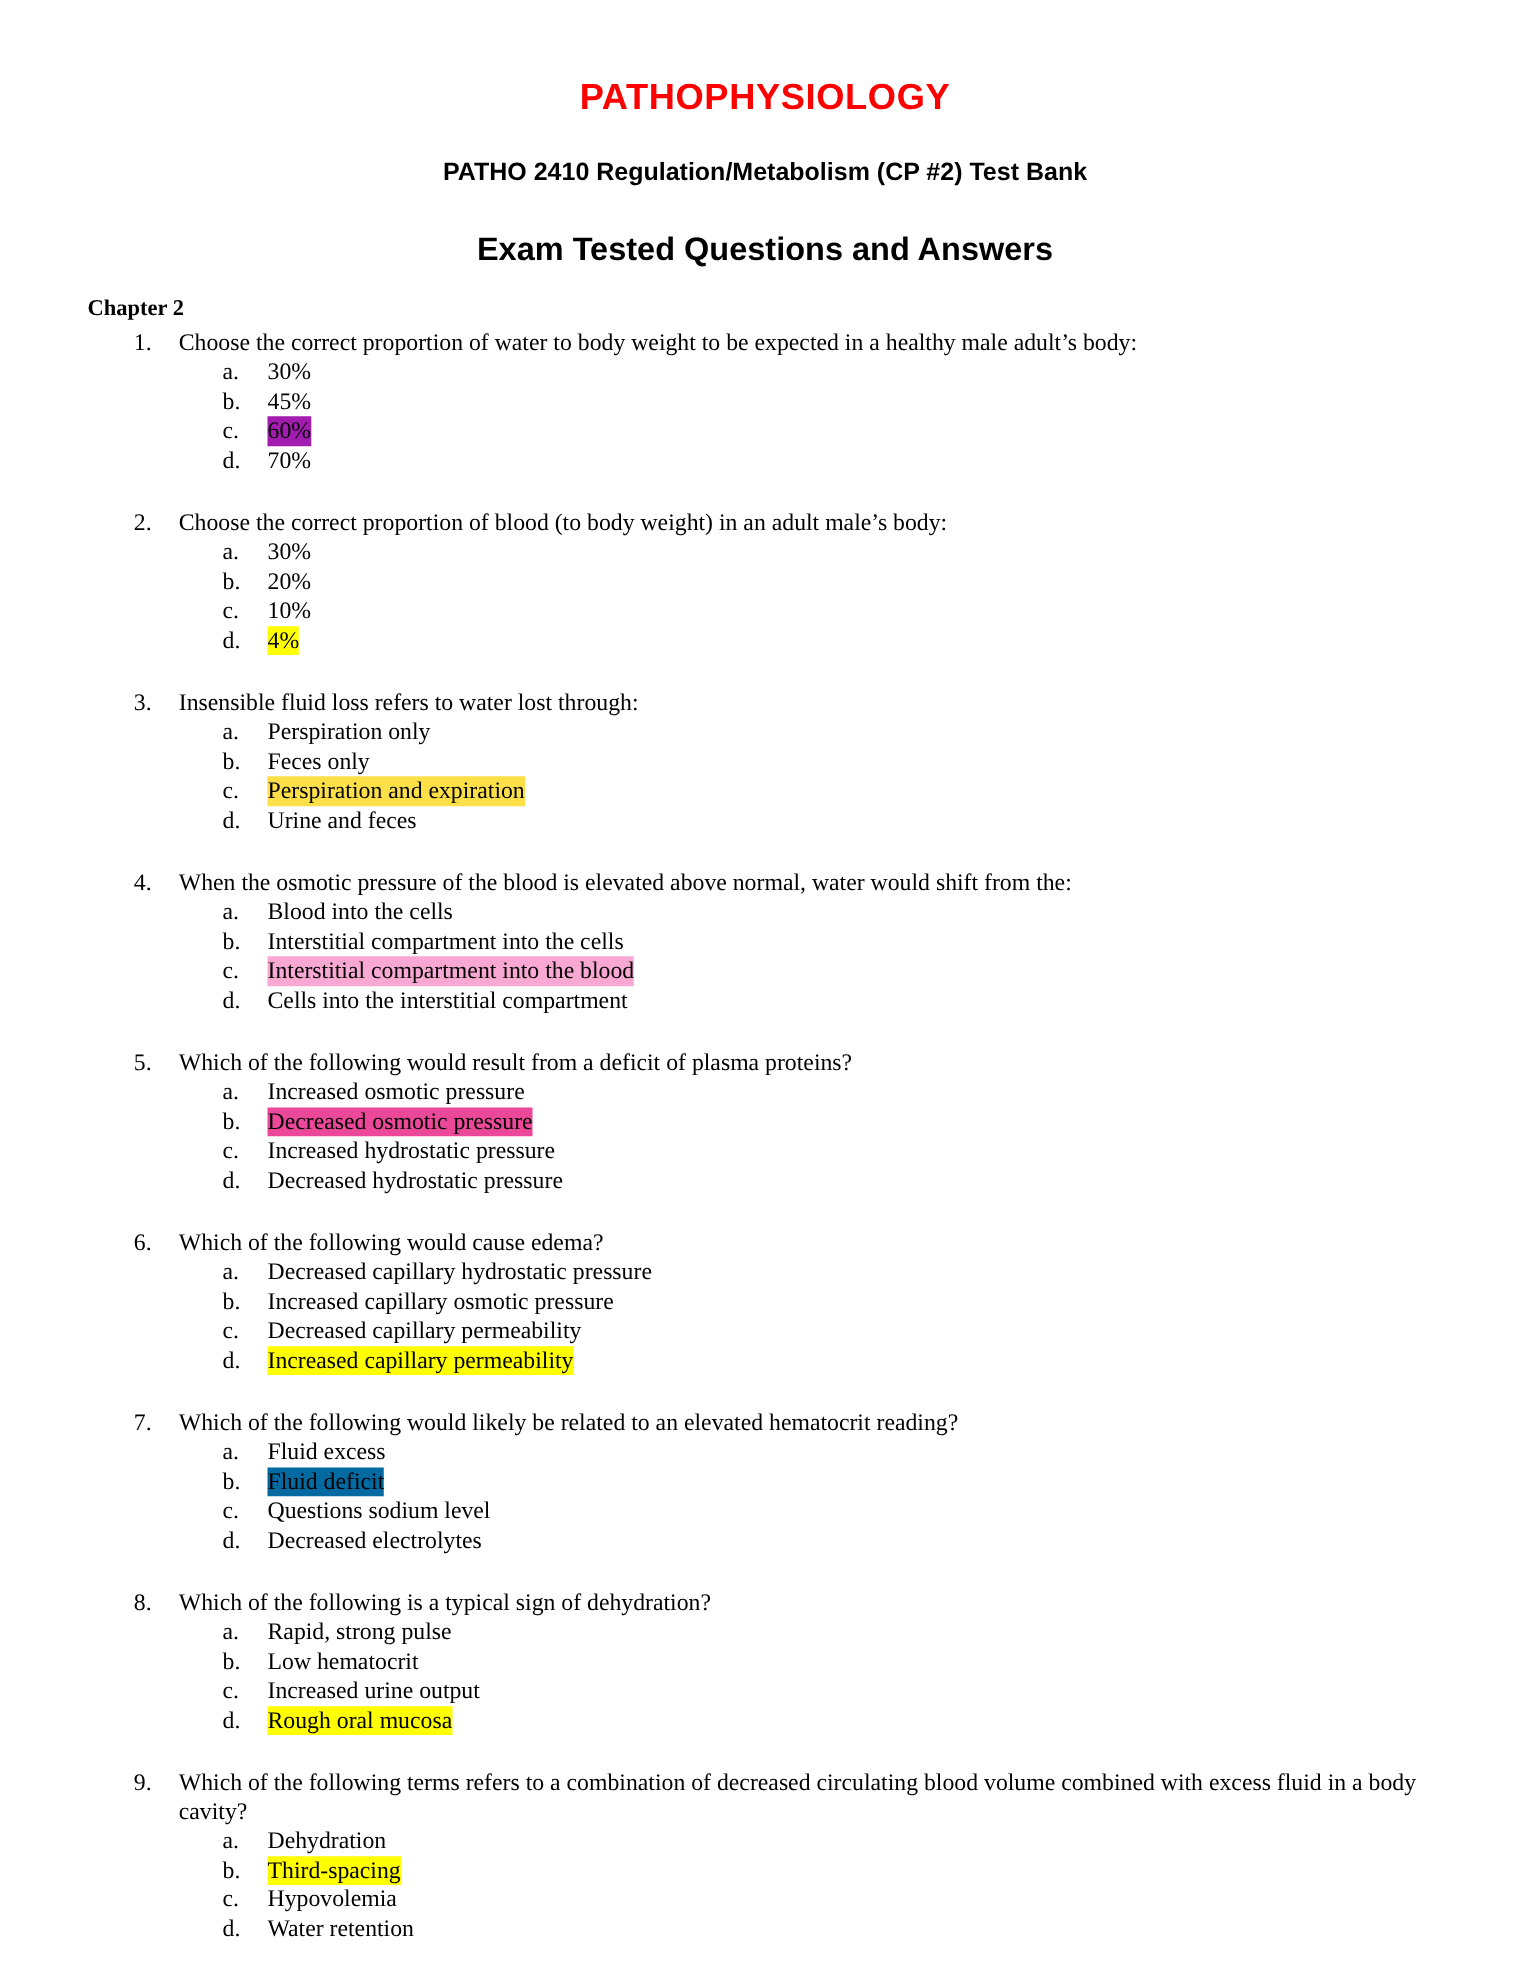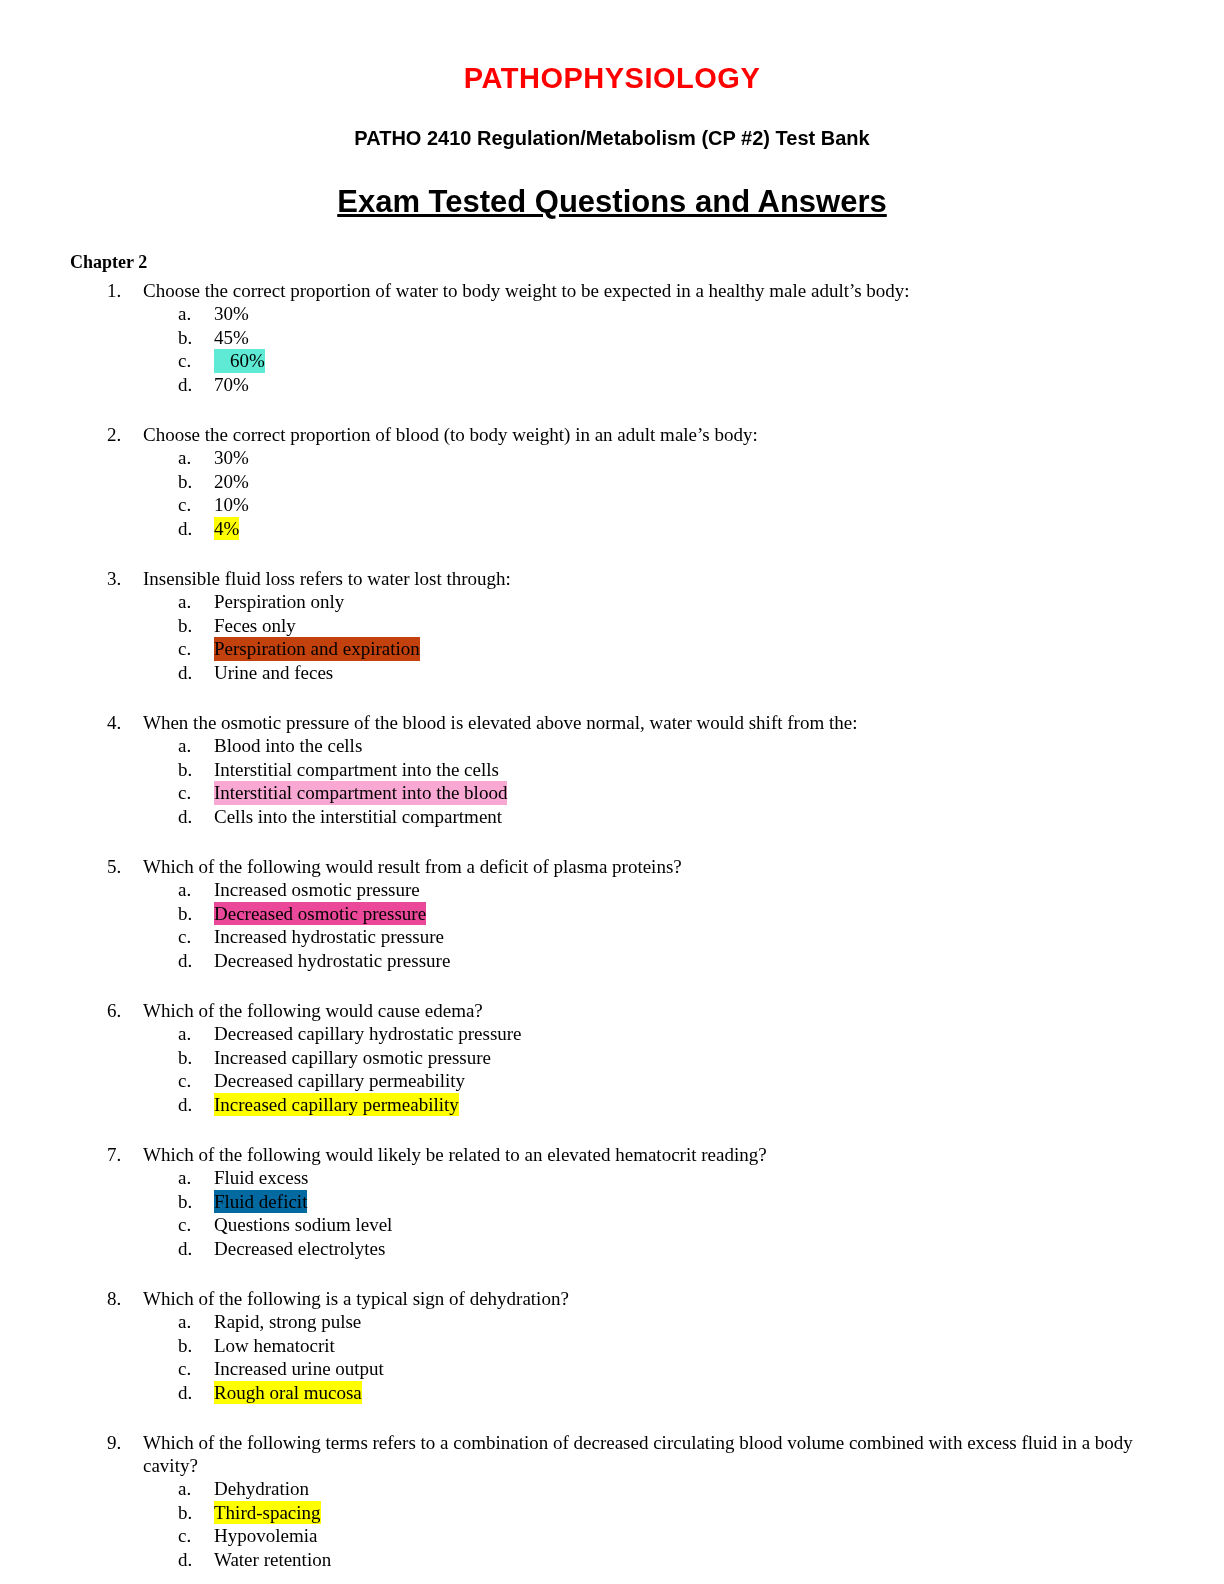--- a/index.html
+++ b/index.html
@@ -24,23 +24,22 @@
     font-size: 29px;
     color: #ff0000;
     letter-spacing: 0.5px;
     margin-bottom: 32px;
   }
   .title-main {
     font-size: 20px;
     margin-bottom: 34px;
   }
   .title-sub {
-    font-size: 31px;
-    margin-bottom: 32px;
-    text-decoration: underline;
+    font-size: 26px;
+    margin-bottom: 21px;
   }
   .chapter-heading {
     font-family: "Liberation Serif", serif;
     font-weight: bold;
     font-size: 18px;
     margin-bottom: 6px;
   }
   .questions { }
   .question {
     margin-left: 37px;
@@ -96,21 +95,21 @@
           <div class="opt-row">
             <span class="opt-letter">a.</span>
             <span class="opt-text">30%</span>
           </div>
           <div class="opt-row">
             <span class="opt-letter">b.</span>
             <span class="opt-text">45%</span>
           </div>
           <div class="opt-row">
             <span class="opt-letter">c.</span>
-            <span class="opt-text hl" style="background: #5eead4; padding-left: 16px;">60%</span>
+            <span class="opt-text hl" style="background: #a21caf;">60%</span>
           </div>
           <div class="opt-row">
             <span class="opt-letter">d.</span>
             <span class="opt-text">70%</span>
           </div>
         </div>
       </div>
       <div class="question">
         <div class="q-row">
           <span class="q-num">2.</span>
@@ -144,21 +143,21 @@
           <div class="opt-row">
             <span class="opt-letter">a.</span>
             <span class="opt-text">Perspiration only</span>
           </div>
           <div class="opt-row">
             <span class="opt-letter">b.</span>
             <span class="opt-text">Feces only</span>
           </div>
           <div class="opt-row">
             <span class="opt-letter">c.</span>
-            <span class="opt-text hl" style="background: #c2410c;">Perspiration and expiration</span>
+            <span class="opt-text hl" style="background: #fde047;">Perspiration and expiration</span>
           </div>
           <div class="opt-row">
             <span class="opt-letter">d.</span>
             <span class="opt-text">Urine and feces</span>
           </div>
         </div>
       </div>
       <div class="question">
         <div class="q-row">
           <span class="q-num">4.</span>

